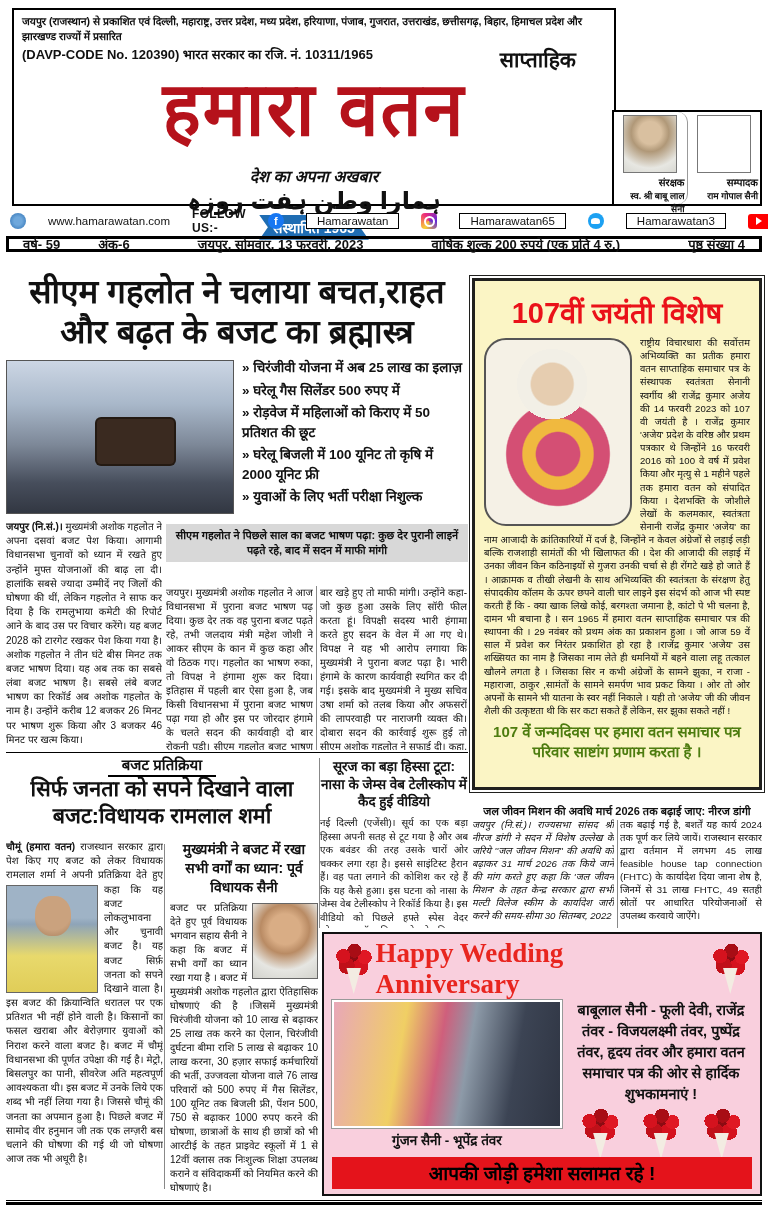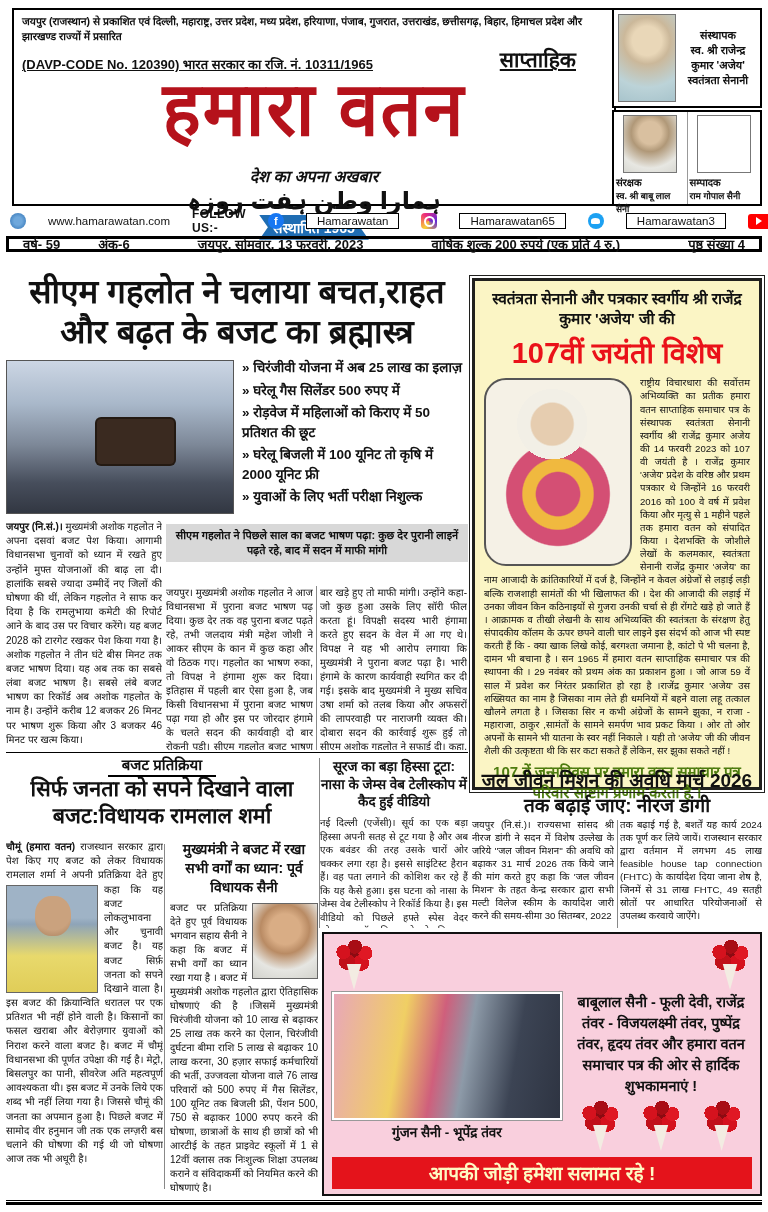--- a/index.html
+++ b/index.html
@@ -5,35 +5,35 @@
   * { margin:0; padding:0; box-sizing:border-box; }
   html,body { background:#e9e9e9; }
   body { font-family:"Liberation Sans","DejaVu Sans",sans-serif; }
   #page { position:relative; width:768px; height:1212px; background:#fff; margin:0 auto; overflow:hidden; color:#111; }
   .abs { position:absolute; }
   .jst { text-align:justify; }
 
   
   .hdr-left { left:12px; top:8px; width:604px; height:198px; border:2px solid #000; padding:4px 8px 0 8px; }
   .dist-line { font-size:10.5px; font-weight:bold; line-height:1.4; }
-  .reg-row { display:flex; justify-content:space-between; align-items:flex-end; margin-top:2px;text-decoration:underline; }
+  .reg-row { display:flex; justify-content:space-between; align-items:flex-start; margin-top:2px; }
   .reg-line { font-size:13px; font-weight:bold; }
   .weekly { font-size:21px; font-weight:800; margin-right:30px; }
   .masthead { font-size:72px; line-height:1.02; font-weight:800; color:#b5121b; text-align:center; letter-spacing:2px; transform:scaleY(1.04); }
   .tag-row { display:flex; align-items:center; justify-content:space-between; margin-top:18px;flex-direction:column; }
   .tagline { font-size:16px; font-weight:bold; font-style:italic; }
   .urdu { font-size:24px; font-weight:bold; direction:rtl; }
   .est-ribbon { background:#1f6db3; color:#fff; font-weight:bold; font-size:14px; padding:3px 14px;
     clip-path:polygon(0 0,100% 0,92% 50%,100% 100%,0 100%,8% 50%); }
   .founder-box { left:612px; top:8px; width:150px; height:100px; border:2px solid #000; display:flex; gap:4px; padding:4px; background:#fff; }
   .founder-photo { width:58px; height:88px; flex:0 0 auto; border:1px solid #777;
     background:radial-gradient(circle at 50% 30%,#e9d7b8 0 22%,#cbb89a 35%,#bcd3d8 70%,#a8c4cc 100%); }
   .founder-txt { font-size:11px; font-weight:bold; line-height:1.35; text-align:center; align-self:center; }
   .staff-box { left:612px; top:110px; width:150px; height:96px; border:2px solid #000; display:flex; background:#fff; }
-  .staff-cell { flex:1; padding:3px 2px; text-align:left; border-right:1px solid #999; }
+  .staff-cell { flex:1; padding:3px 2px; text-align:right; border-right:1px solid #999;border-radius:10px; }
   .staff-cell:last-child { border-right:none; }
   .staff-photo { width:54px; height:58px; margin:0 auto; border:1px solid #777; }
   .patron-photo { background:radial-gradient(circle at 50% 30%,#d9c0a0 0 24%,#b09878 40%,#e7e7e2 75%,#d8d8d2 100%); }
   .editor-photo { background:radial-gradient(circle at 50% 32%,#e3c5a2 0 24%,#bb9а76 40%,#cfd9e4 72%,#b9c7d6 100%),
     radial-gradient(circle at 50% 32%,#e3c5a2 0 24%,#bb9a76 40%,#cfd9e4 72%,#b9c7d6 100%); }
   .staff-cap1 { font-size:10px; font-weight:bold; margin-top:2px; }
   .staff-cap2 { font-size:9px; font-weight:bold; }
   .social-bar { left:6px; top:208px; width:756px; height:26px; display:flex; align-items:center; gap:22px; padding:0 4px; }
   .site { font-size:11.5px; }
   .follow { font-size:12px; font-weight:800; letter-spacing:.3px; }
@@ -88,22 +88,22 @@
   .jayanti { left:472px; top:278px; width:290px; height:512px; background:#fbf5c5; border:3px solid #20201e; outline:1px solid #20201e; outline-offset:2px; padding:8px 9px; }
   .jay-kicker { font-size:15.5px; font-weight:800; text-align:center; line-height:1.3; }
   .jay-title { font-size:29px; font-weight:800; color:#ea1119; text-align:center; margin:3px 0 5px; }
   .jay-photo { float:left; width:148px; height:188px; margin:2px 8px 3px 0; border:2px solid #555; border-radius:22px;
     background:radial-gradient(circle at 46% 24%,#e6cdb0 0 13%,#f2efe6 14% 22%,transparent 22%),
       radial-gradient(circle at 50% 62%,#d44f74 0 16%,#f0b93f 17% 26%,#d44f74 27% 38%,#f5f1e6 39% 100%); }
   .jay-body { font-size:9.6px; line-height:1.37; text-align:justify; }
   .jay-footer { font-size:15px; font-weight:800; color:#4d7c0f; text-align:center; line-height:1.35; margin-top:5px; }
 
   
-  .jal-head { left:472px; top:769px; width:290px; font-size:19px; font-weight:800; text-align:center; line-height:1.3; }
-  .jal-c1 { left:472px; top:818px; width:142px; height:112px; font-size:9.6px; line-height:1.36; overflow:hidden; }
+  .jal-head { left:472px; top:804px; width:290px; font-size:11px; font-weight:800; text-align:center; line-height:1.3; }
+  .jal-c1 { left:472px; top:818px; width:142px; height:112px; font-size:9.6px; line-height:1.36; overflow:hidden;font-style:italic; }
   .jal-c2 { left:620px; top:818px; width:142px; height:112px; font-size:9.6px; line-height:1.36; overflow:hidden; }
 
   
   .wed { left:322px; top:932px; width:440px; height:264px; background:#f9cfdd; border:2px solid #111; padding:4px 8px; }
   .wed-titlerow { display:flex; align-items:center; justify-content:space-between; }
   .wed-title { font-family:"Liberation Serif","DejaVu Serif",serif; font-size:27px; font-weight:600; color:#e8251f; }
   .bouquet { position:relative; width:44px; height:54px;
     background:radial-gradient(circle at 26% 26%,#d5121e 0 7px,transparent 7px),
       radial-gradient(circle at 52% 16%,#a80d15 0 7px,transparent 7px),
       radial-gradient(circle at 76% 28%,#e01824 0 7px,transparent 7px),
@@ -114,21 +114,21 @@
     background:#f3ece2; clip-path:polygon(50% 100%,10% 0,90% 0); }
   .wed-ribbon { margin:1px 26px 4px; background:#fff; border:2px solid #777; text-align:center; font-size:14px; font-weight:800; padding:2px 4px; }
   .wed-main { display:flex; gap:8px; }
   .wed-left { width:230px; }
   .couple-photo { width:230px; height:128px; border:2px solid #fff; outline:1px solid #999;
     background:linear-gradient(100deg,#e8a7b8 0%,#f0cf64 30%,#cf5f7c 46%,#8d9aa8 58%,#3c4454 78%,#2e3442 100%); }
   .couple-cap { font-size:13.5px; font-weight:800; text-align:center; margin-top:3px; }
   .wed-right { flex:1; text-align:center; }
   .wed-names { font-size:14.5px; font-weight:800; line-height:1.45; }
   .wed-flowers { display:flex; justify-content:space-around; margin-top:2px; }
-  .wed-banner { position:absolute; left:8px; right:8px; bottom:5px; background:#e4131b; color:#fef9c3; font-size:19px; font-weight:800; text-align:center; padding:3px 0; }
+  .wed-banner { position:absolute; left:8px; right:8px; bottom:5px; background:#e4131b; color:#000000; font-size:19px; font-weight:800; text-align:center; padding:3px 0; }
 
   .page-bottom-rule { left:6px; top:1200px; width:756px; height:5px; border-top:1px solid #000; border-bottom:3px solid #000; }
 </style>
 </head>
 <body>
 
 <div id="page">
 
   <div class="abs hdr-left">
     <div class="dist-line">जयपुर (राजस्थान) से प्रकाशित एवं दिल्ली, महाराष्ट्र, उत्तर प्रदेश, मध्य प्रदेश, हरियाणा, पंजाब, गुजरात, उत्तराखंड, छत्तीसगढ़, बिहार, हिमाचल प्रदेश और झारखण्ड राज्यों में प्रसारित</div>
@@ -137,28 +137,20 @@
       <div class="weekly">साप्ताहिक</div>
     </div>
     <div class="masthead">हमारा वतन</div>
     <div class="tag-row">
       <div class="tagline">देश का अपना अखबार</div>
       <div class="urdu">ہمارا وطن ہفت روزہ</div>
       <div class="est-ribbon">संस्थापित 1965</div>
     </div>
   </div>
 
-  <div class="abs founder-box">
-    <div class="founder-photo"></div>
-    <div class="founder-txt">
-      <span>संस्थापक</span><br>
-      <span>स्व. श्री राजेन्द्र कुमार 'अजेय'</span><br>
-      <span>स्वतंत्रता सेनानी</span>
-    </div>
-  </div>
   <div class="abs staff-box">
     <div class="staff-cell">
       <div class="staff-photo patron-photo"></div>
       <div class="staff-cap1">संरक्षक</div>
       <div class="staff-cap2">स्व. श्री बाबू लाल सैनी</div>
     </div>
     <div class="staff-cell">
       <div class="staff-photo editor-photo"></div>
       <div class="staff-cap1">सम्पादक</div>
       <div class="staff-cap2">राम गोपाल सैनी</div>
@@ -226,35 +218,35 @@
     <div class="react-c2-head">मुख्यमंत्री ने बजट में रखा सभी वर्गों का ध्यान: पूर्व विधायक सैनी</div>
     <div class="jst">
       <span class="saini-photo"></span>
       <span>बजट पर प्रतिक्रिया देते हुए पूर्व विधायक भगवान सहाय सैनी ने कहा कि बजट में सभी वर्गों का ध्यान रखा गया है ।</span>
       <span>बजट में मुख्यमंत्री अशोक गहलोत द्वारा ऐतिहासिक घोषणाएं की है ।जिसमें मुख्यमंत्री चिरंजीवी योजना को 10 लाख से बढ़ाकर 25 लाख तक करने का ऐलान, चिरंजीवी दुर्घटना बीमा राशि 5 लाख से बढ़ाकर 10 लाख करना, 30 हज़ार सफाई कर्मचारियों की भर्ती, उज्जवला योजना वाले 76 लाख परिवारों को 500 रुपए में गैस सिलेंडर, 100 यूनिट तक बिजली फ्री, पेंशन 500, 750 से बढ़ाकर 1000 रुपए करने की घोषणा, छात्राओं के साथ ही छात्रों को भी आरटीई के तहत प्राइवेट स्कूलों में 1 से 12वीं क्लास तक निःशुल्क शिक्षा उपलब्ध कराने व संविदाकर्मी को नियमित करने की घोषणाएं है।</span>
     </div>
   </div>
   <div class="abs vrule" style="left:319px; top:758px; height:170px;"></div>
 
   <div class="abs jayanti">
-    <div class="jay-kicker">स्वतंत्रता सेनानी और पत्रकार स्वर्गीय श्री राजेंद्र कुमार 'अजेय' जी की</div>
     <div class="jay-title">107वीं जयंती विशेष</div>
     <div class="jay-photo"></div>
     <div class="jay-body">राष्ट्रीय विचारधारा की सर्वोत्तम अभिव्यक्ति का प्रतीक हमारा वतन साप्ताहिक समाचार पत्र के संस्थापक स्वतंत्रता सेनानी स्वर्गीय श्री राजेंद्र कुमार अजेय की 14 फरवरी 2023 को 107 वी जयंती है । राजेंद्र कुमार 'अजेय' प्रदेश के वरिष्ठ और प्रथम पत्रकार थे जिन्होंने 16 फरवरी 2016 को 100 वे वर्ष में प्रवेश किया और मृत्यु से 1 महीने पहले तक हमारा वतन को संपादित किया । देशभक्ति के जोशीले लेखों के कलमकार, स्वतंत्रता सेनानी राजेंद्र कुमार 'अजेय' का नाम आजादी के क्रांतिकारियों में दर्ज है, जिन्होंने न केवल अंग्रेजों से लड़ाई लड़ी बल्कि राजशाही सामंतों की भी खिलाफत की । देश की आजादी की लड़ाई में उनका जीवन किन कठिनाइयों से गुजरा उनकी चर्चा से ही रोंगटे खड़े हो जाते हैं । आक्रामक व तीखी लेखनी के साथ अभिव्यक्ति की स्वतंत्रता के संरक्षण हेतु संपादकीय कॉलम के ऊपर छपने वाली चार लाइने इस संदर्भ को आज भी स्पष्ट करती हैं कि - क्या खाक लिखे कोई, बरगश्ता जमाना है, कांटो पे भी चलना है, दामन भी बचाना है । सन 1965 में हमारा वतन साप्ताहिक समाचार पत्र की स्थापना की । 29 नवंबर को प्रथम अंक का प्रकाशन हुआ । जो आज 59 वें साल में प्रवेश कर निरंतर प्रकाशित हो रहा है ।राजेंद्र कुमार 'अजेय' उस शख्सियत का नाम है जिसका नाम लेते ही धमनियों में बहने वाला लहू तत्काल खौलने लगता है । जिसका सिर न कभी अंग्रेजों के सामने झुका, न राजा - महाराजा, ठाकुर ,सामंतों के सामने समर्पण भाव प्रकट किया । ओर तो ओर अपनों के सामने भी यातना के स्वर नहीं निकाले । यही तो 'अजेय' जी की जीवन शैली की उत्कृष्टता थी कि सर कटा सकते हैं लेकिन, सर झुका सकते नहीं !</div>
     <div class="jay-footer">107 वें जन्मदिवस पर हमारा वतन समाचार पत्र परिवार साष्टांग प्रणाम करता है ।</div>
   </div>
 
   <div class="abs jal-head">जल जीवन मिशन की अवधि मार्च 2026 तक बढ़ाई जाए: नीरज डांगी</div>
   <div class="abs jal-c1 jst">जयपुर (नि.सं.)। राज्यसभा सांसद श्री नीरज डांगी ने सदन में विशेष उल्लेख के जरिये ''जल जीवन मिशन'' की अवधि को बढ़ाकर 31 मार्च 2026 तक किये जाने की मांग करते हुए कहा कि 'जल जीवन मिशन' के तहत केन्द्र सरकार द्वारा सभी मल्टी विलेज स्कीम के कार्यादेश जारी करने की समय-सीमा 30 सितम्बर, 2022</div>
   <div class="abs vrule" style="left:617px; top:820px; height:108px;"></div>
   <div class="abs jal-c2 jst">तक बढ़ाई गई है, बशर्तें यह कार्य 2024 तक पूर्ण कर लिये जायें। राजस्थान सरकार द्वारा वर्तमान में लगभग 45 लाख feasible house tap connection (FHTC) के कार्यादेश दिया जाना शेष है, जिनमें से 31 लाख FHTC, 49 सतही स्रोतों पर आधारित परियोजनाओं से उपलब्ध करवाये जाऐंगे।</div>
 
   <div class="abs wed">
     <div class="wed-titlerow">
       <span class="bouquet"></span>
+      <span class="wed-title">Happy Wedding Anniversary</span>
       <span class="bouquet"></span>
     </div>
     <div class="wed-main">
       <div class="wed-left">
         <div class="couple-photo"></div>
         <div class="couple-cap">गुंजन सैनी - भूपेंद्र तंवर</div>
       </div>
       <div class="wed-right">
         <div class="wed-names">बाबूलाल सैनी - फूली देवी, राजेंद्र तंवर - विजयलक्ष्मी तंवर, पुष्पेंद्र तंवर, हृदय तंवर और हमारा वतन समाचार पत्र की ओर से हार्दिक शुभकामनाएं !</div>
         <div class="wed-flowers">

